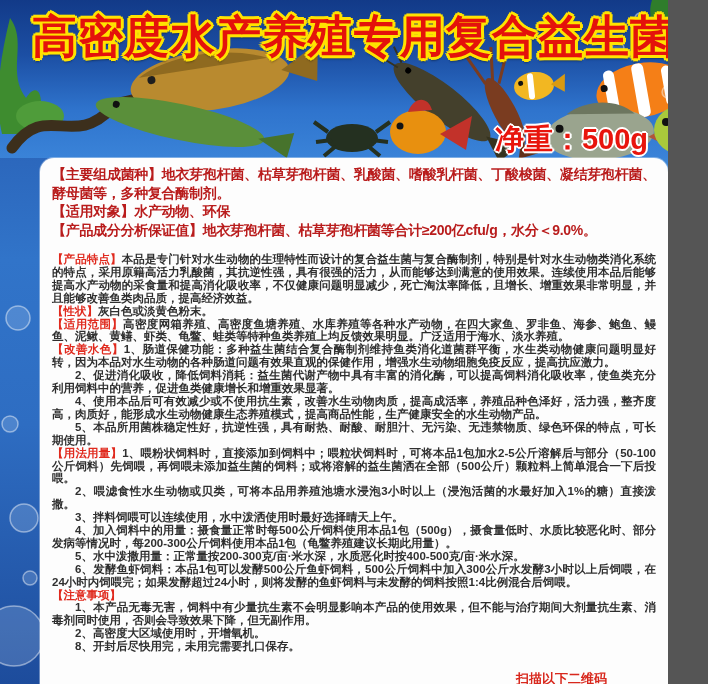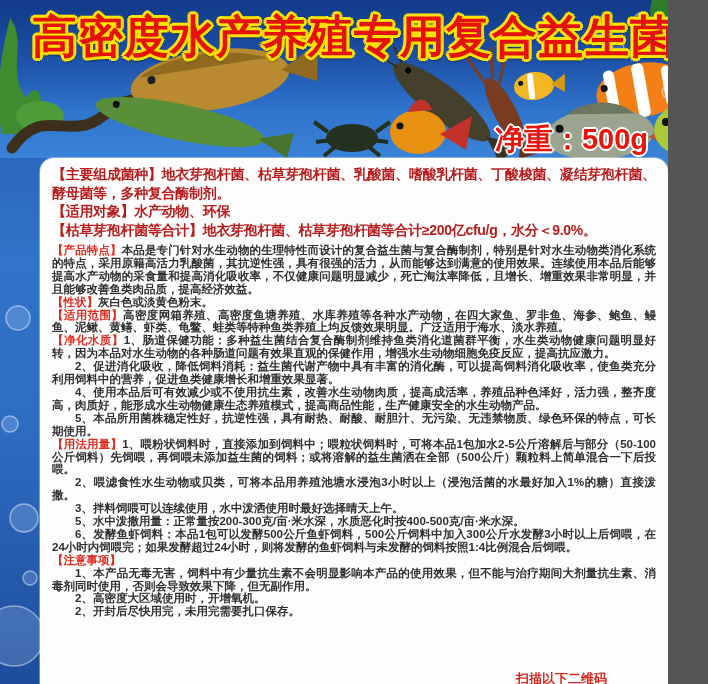--- a/index.html
+++ b/index.html
@@ -39,21 +39,21 @@
   .label-box{
     position:absolute;left:40px;top:158px;width:628px;min-height:560px;
     box-sizing:border-box;padding:7px 12px 24px 12px;
     background:#fdfdfd;border-radius:14px;
     box-shadow:0 0 0 1px rgba(255,255,255,.35);
   }
   .sec{margin:0;text-align:justify;}
   .sec-red{color:#b91c1c;font-size:14px;line-height:18.5px;font-weight:bold;letter-spacing:-0.3px;}
   .sec-body{color:#2f2f2f;font-size:11.5px;line-height:12.9px;font-weight:bold;}
   .sec-body .sec-label{color:#e02a1e;}
-  .sec-red + .sec-body{margin-top:5px;}
+  .sec-red + .sec-body{margin-top:14px;}
   .indent{text-indent:2em;}
   .overflow-frag{position:absolute;font-weight:bold;white-space:nowrap;}
   .frag-dark{color:#1d2f55;font-size:11.5px;text-shadow:0 0 2px rgba(255,255,255,.5);font-style:italic;}
   .scan-hint{color:#d8281d;font-size:13px;font-weight:bold;}
   svg{display:block;}
 </style>
 </head>
 <body>
 
 <div id="stage">
@@ -164,37 +164,38 @@
   </svg>
 
   <div class="product-title">高密度水产养殖专用复合益生菌</div>
 
   <div class="net-weight">净重：500g</div>
 
   <div class="label-box">
     <div id="content-sections">
         <p class="sec sec-red"><span class="sec-label">【主要组成菌种】</span><span>地衣芽孢杆菌、枯草芽孢杆菌、乳酸菌、嗜酸乳杆菌、丁酸梭菌、凝结芽孢杆菌、酵母菌等，多种复合酶制剂。</span></p>
         <p class="sec sec-red"><span class="sec-label">【适用对象】</span><span>水产动物、环保</span></p>
-        <p class="sec sec-red"><span class="sec-label">【枯草芽孢杆菌等合计】</span><span>地衣芽孢杆菌、枯草芽孢杆菌等合计≥200亿cfu/g，水分＜9.0%。</span></p>
+        <p class="sec sec-red"><span class="sec-label">【产品成分分析保证值】</span><span>地衣芽孢杆菌、枯草芽孢杆菌等合计≥200亿cfu/g，水分＜9.0%。</span></p>
         <p class="sec sec-body"><span class="sec-label">【产品特点】</span><span>本品是专门针对水生动物的生理特性而设计的复合益生菌与复合酶制剂，特别是针对水生动物类消化系统的特点，采用原籍高活力乳酸菌，其抗逆性强，具有很强的活力，从而能够达到满意的使用效果。连续使用本品后能够提高水产动物的采食量和提高消化吸收率，不仅健康问题明显减少，死亡淘汰率降低，且增长、增重效果非常明显，并且能够改善鱼类肉品质，提高经济效益。</span></p>
         <p class="sec sec-body"><span class="sec-label">【性状】</span><span>灰白色或淡黄色粉末。</span></p>
         <p class="sec sec-body"><span class="sec-label">【适用范围】</span><span>高密度网箱养殖、高密度鱼塘养殖、水库养殖等各种水产动物，在四大家鱼、罗非鱼、海参、鲍鱼、鳗鱼、泥鳅、黄鳝、虾类、龟鳖、蛙类等特种鱼类养殖上均反馈效果明显。广泛适用于海水、淡水养殖。</span></p>
-        <p class="sec sec-body"><span class="sec-label">【净化水质】</span><span>1、肠道保健功能：多种益生菌结合复合酶制剂维持鱼类消化道菌群平衡，水生类动物健康问题明显好转，因为本品对水生动物的各种肠道问题有效果直观的保健作用，增强水生动物细胞免疫反应，提高抗应激力。</span></p>
+        <p class="sec sec-body"><span class="sec-label">【改善水色】</span><span>1、肠道保健功能：多种益生菌结合复合酶制剂维持鱼类消化道菌群平衡，水生类动物健康问题明显好转，因为本品对水生动物的各种肠道问题有效果直观的保健作用，增强水生动物细胞免疫反应，提高抗应激力。</span></p>
         <p class="sec sec-body indent"><span>2、促进消化吸收，降低饲料消耗：益生菌代谢产物中具有丰富的消化酶，可以提高饲料消化吸收率，使鱼类充分利用饲料中的营养，促进鱼类健康增长和增重效果显著。</span></p>
         <p class="sec sec-body indent"><span>4、使用本品后可有效减少或不使用抗生素，改善水生动物肉质，提高成活率，养殖品种色泽好，活力强，整齐度高，肉质好，能形成水生动物健康生态养殖模式，提高商品性能，生产健康安全的水生动物产品。</span></p>
         <p class="sec sec-body indent"><span>5、本品所用菌株稳定性好，抗逆性强，具有耐热、耐酸、耐胆汁、无污染、无违禁物质、绿色环保的特点，可长期使用。</span></p>
         <p class="sec sec-body"><span class="sec-label">【用法用量】</span><span>1、喂粉状饲料时，直接添加到饲料中；喂粒状饲料时，可将本品1包加水2-5公斤溶解后与部分（50-100公斤饲料）先饲喂，再饲喂未添加益生菌的饲料；或将溶解的益生菌洒在全部（500公斤）颗粒料上简单混合一下后投喂。</span></p>
         <p class="sec sec-body indent"><span>2、喂滤食性水生动物或贝类，可将本品用养殖池塘水浸泡3小时以上（浸泡活菌的水最好加入1%的糖）直接泼撒。</span></p>
         <p class="sec sec-body indent"><span>3、拌料饲喂可以连续使用，水中泼洒使用时最好选择晴天上午。</span></p>
+        <p class="sec sec-body indent"><span>4、加入饲料中的用量：摄食量正常时每500公斤饲料使用本品1包（500g），摄食量低时、水质比较恶化时、部分发病等情况时，每200-300公斤饲料使用本品1包（龟鳖养殖建议长期此用量）。</span></p>
         <p class="sec sec-body indent"><span>5、水中泼撒用量：正常量按200-300克/亩·米水深，水质恶化时按400-500克/亩·米水深。</span></p>
         <p class="sec sec-body indent"><span>6、发酵鱼虾饲料：本品1包可以发酵500公斤鱼虾饲料，500公斤饲料中加入300公斤水发酵3小时以上后饲喂，在24小时内饲喂完；如果发酵超过24小时，则将发酵的鱼虾饲料与未发酵的饲料按照1:4比例混合后饲喂。</span></p>
         <p class="sec sec-body"><span class="sec-label">【注意事项】</span></p>
         <p class="sec sec-body indent"><span>1、本产品无毒无害，饲料中有少量抗生素不会明显影响本产品的使用效果，但不能与治疗期间大剂量抗生素、消毒剂同时使用，否则会导致效果下降，但无副作用。</span></p>
         <p class="sec sec-body indent"><span>2、高密度大区域使用时，开增氧机。</span></p>
-        <p class="sec sec-body indent"><span>2、开封后尽快用完，未用完需要扎口保存。</span></p>
+        <p class="sec sec-body indent"><span>8、开封后尽快用完，未用完需要扎口保存。</span></p>
       </div>
   </div>
 
   <span class="overflow-frag frag-dark" style="left:670px;top:345px;">因为</span>
   <span class="overflow-frag frag-dark" style="left:669px;top:508px;">公斤饲</span>
   <span class="overflow-frag scan-hint" style="left:516px;top:670px;">扫描以下二维码</span>
 
 </div>
 
 </body></html>

